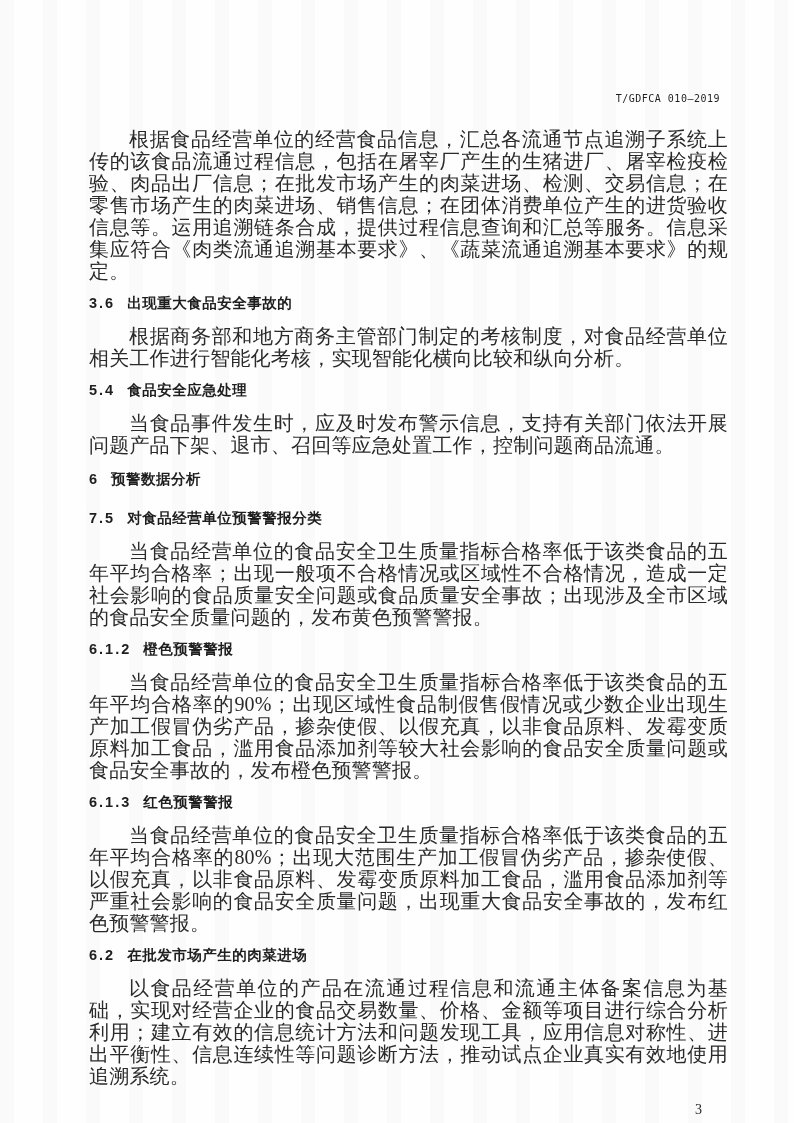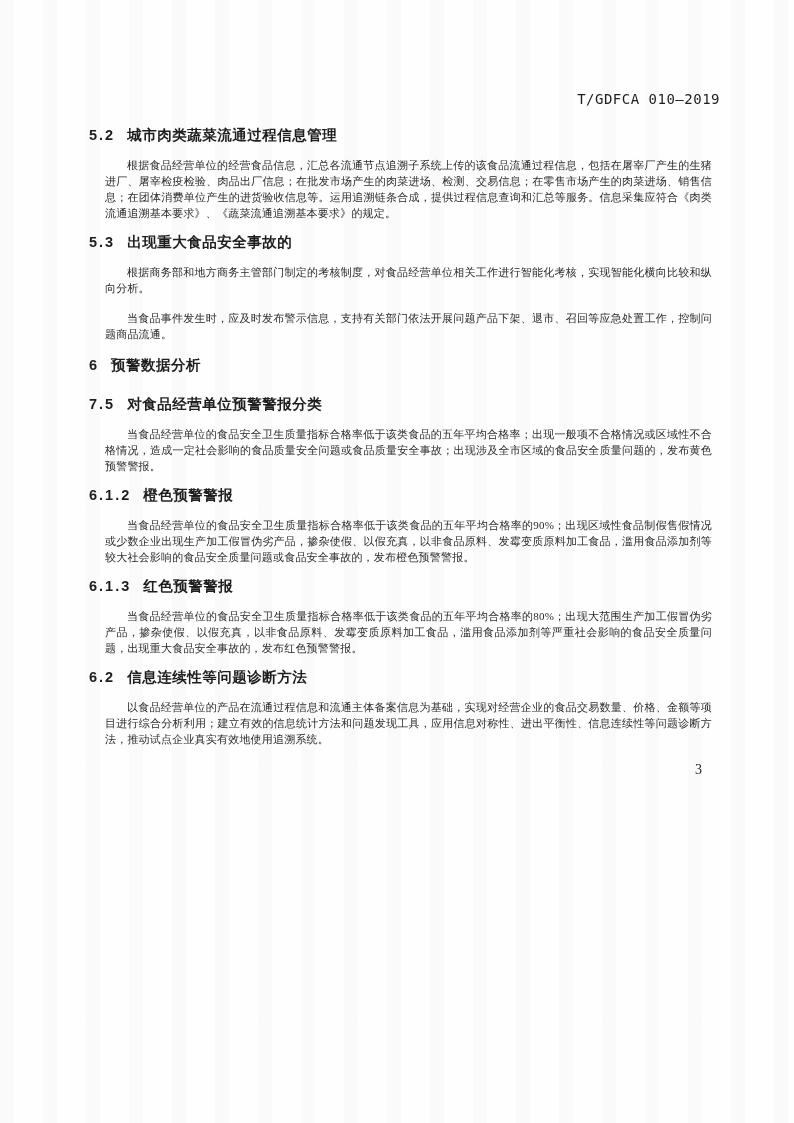--- a/index.html
+++ b/index.html
@@ -19,21 +19,21 @@
     background:
       repeating-linear-gradient(90deg,
         rgba(0,0,0,0.015) 0 14px,
         rgba(0,0,0,0.0) 14px 43px),
       #fefefe;
   }
   .doc-header{
     text-align:right;
     padding-right:8px;
     font-family:"DejaVu Sans Mono","Liberation Mono",monospace;
-    font-size:14px;
+    font-size:10px;
     line-height:14px;
     letter-spacing:0.5px;
     color:#1e1e1e;
     margin:0 0 22px 0;
   }
   h2.sec-heading{
     font-family:"Liberation Sans","DejaVu Sans",sans-serif;
     font-size:14.5px;
     line-height:15px;
     font-weight:700;
@@ -44,23 +44,23 @@
   h2.chapter{
     margin-top:16px;
     margin-bottom:24px;
   }
   .sec-no{
     display:inline-block;
     letter-spacing:2px;
     margin-right:12px;
   }
   p.para{
-    font-size:11px;
-    line-height:16px;
-    margin:14px 16px;
+    font-size:20px;
+    line-height:22px;
+    margin:14px 0;
     text-align:justify;
     text-indent:2em;
     color:#2a2a2a;
     letter-spacing:0.2px;
   }
   .page-number{
     text-align:right;
     padding-right:26px;
     margin-top:16px;
     font-size:14px;
@@ -69,30 +69,30 @@
     font-family:"Liberation Serif","DejaVu Serif",serif;
   }
 </style>
 </head>
 <body>
 
 <div class="page">
 
   <div class="doc-header">T/GDFCA 010—2019</div>
 
-  <h2 class="sec-heading">
-    <span class="sec-no">5.2</span><span>城市肉类蔬菜流通过程信息管理</span>
-  </h2>
   <p class="para">根据食品经营单位的经营食品信息，汇总各流通节点追溯子系统上传的该食品流通过程信息，包括在屠宰厂产生的生猪进厂、屠宰检疫检验、肉品出厂信息；在批发市场产生的肉菜进场、检测、交易信息；在零售市场产生的肉菜进场、销售信息；在团体消费单位产生的进货验收信息等。运用追溯链条合成，提供过程信息查询和汇总等服务。信息采集应符合《肉类流通追溯基本要求》、《蔬菜流通追溯基本要求》的规定。</p>
 
   <h2 class="sec-heading">
-    <span class="sec-no">5.3</span><span>出现重大食品安全事故的</span>
+    <span class="sec-no">3.6</span><span>出现重大食品安全事故的</span>
   </h2>
   <p class="para">根据商务部和地方商务主管部门制定的考核制度，对食品经营单位相关工作进行智能化考核，实现智能化横向比较和纵向分析。</p>
 
+  <h2 class="sec-heading">
+    <span class="sec-no">5.4</span><span>食品安全应急处理</span>
+  </h2>
   <p class="para">当食品事件发生时，应及时发布警示信息，支持有关部门依法开展问题产品下架、退市、召回等应急处置工作，控制问题商品流通。</p>
 
   <h2 class="sec-heading chapter">
     <span class="sec-no">6</span><span>预警数据分析</span>
   </h2>
 
   <h2 class="sec-heading">
     <span class="sec-no">7.5</span><span>对食品经营单位预警警报分类</span>
   </h2>
 
@@ -102,19 +102,19 @@
     <span class="sec-no">6.1.2</span><span>橙色预警警报</span>
   </h2>
   <p class="para">当食品经营单位的食品安全卫生质量指标合格率低于该类食品的五年平均合格率的90%；出现区域性食品制假售假情况或少数企业出现生产加工假冒伪劣产品，掺杂使假、以假充真，以非食品原料、发霉变质原料加工食品，滥用食品添加剂等较大社会影响的食品安全质量问题或食品安全事故的，发布橙色预警警报。</p>
 
   <h2 class="sec-heading">
     <span class="sec-no">6.1.3</span><span>红色预警警报</span>
   </h2>
   <p class="para">当食品经营单位的食品安全卫生质量指标合格率低于该类食品的五年平均合格率的80%；出现大范围生产加工假冒伪劣产品，掺杂使假、以假充真，以非食品原料、发霉变质原料加工食品，滥用食品添加剂等严重社会影响的食品安全质量问题，出现重大食品安全事故的，发布红色预警警报。</p>
 
   <h2 class="sec-heading">
-    <span class="sec-no">6.2</span><span>信息连续性等问题诊断方法</span>
+    <span class="sec-no">6.2</span><span>在批发市场产生的肉菜进场</span>
   </h2>
   <p class="para">以食品经营单位的产品在流通过程信息和流通主体备案信息为基础，实现对经营企业的食品交易数量、价格、金额等项目进行综合分析利用；建立有效的信息统计方法和问题发现工具，应用信息对称性、进出平衡性、信息连续性等问题诊断方法，推动试点企业真实有效地使用追溯系统。</p>
 
   <div class="page-number">3</div>
 
 </div>
 
 </body></html>

